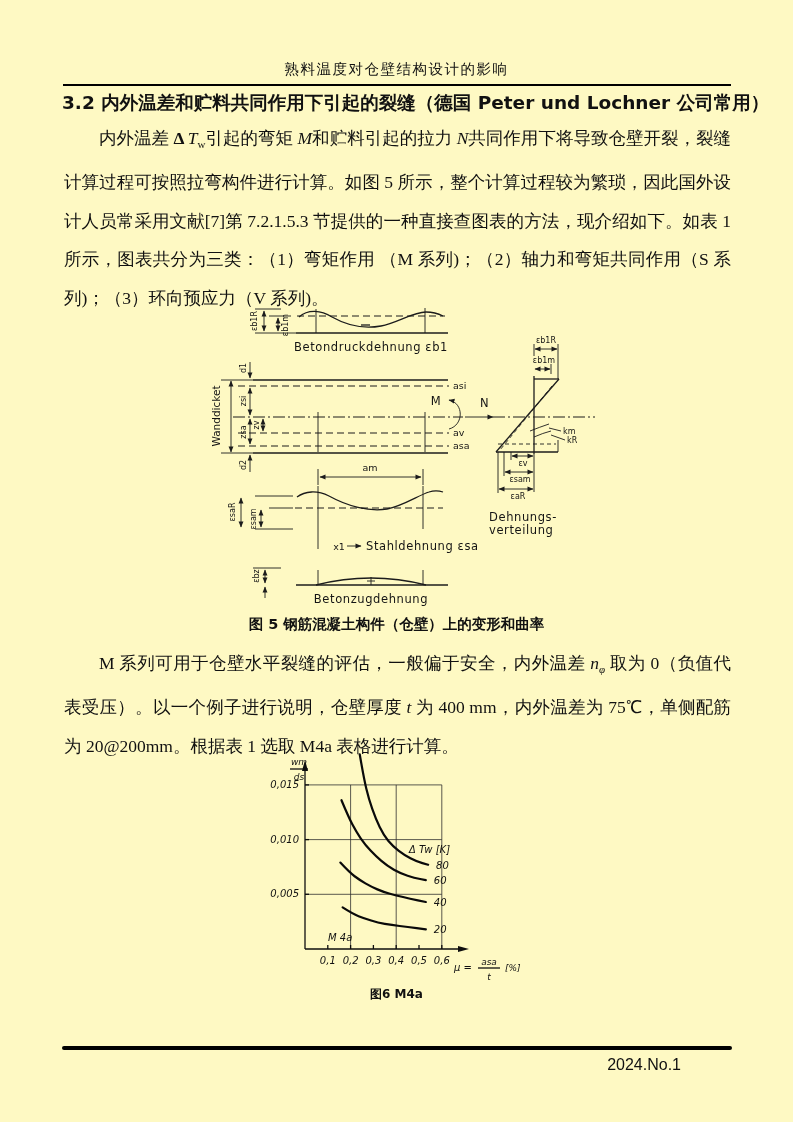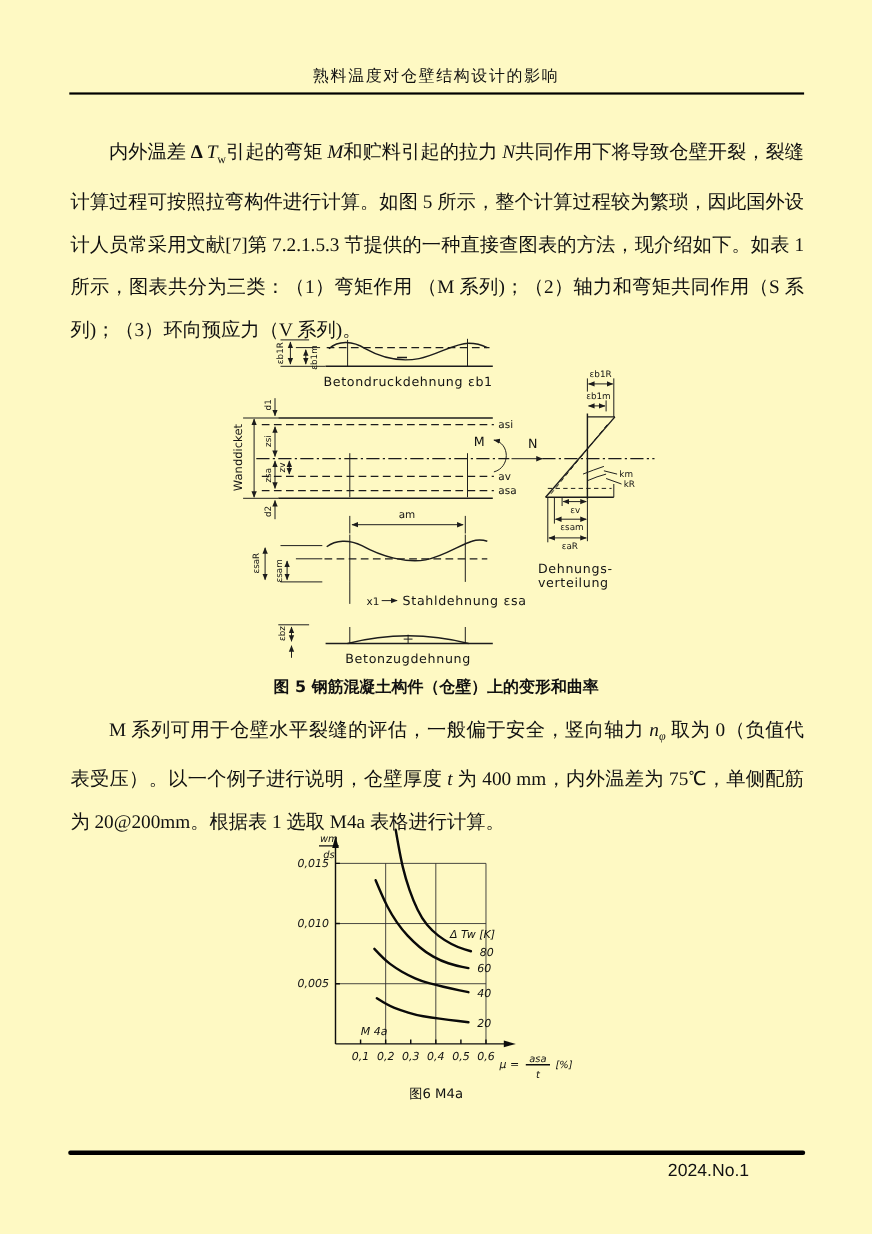--- a/index.html
+++ b/index.html
@@ -21,21 +21,21 @@
 
   .rt-b{font-weight:bold;}
   .rt-i{font-style:italic;}
   .rt-bi{font-weight:bold;font-style:italic;}
   .rt-s{font-size:11px;vertical-align:-4px;}
   .rt-is{font-style:italic;font-size:11px;vertical-align:-4px;}
 
   .fig5-caption{position:absolute;top:615px;left:0;width:100%;text-align:center;
         font-family:"DejaVu Sans",sans-serif;font-weight:bold;font-size:14.5px;}
   .fig6-caption{position:absolute;top:986px;left:0;width:100%;text-align:center;
-        font-family:"DejaVu Sans",sans-serif;font-weight:normal;font-size:12px;}
+        font-family:"DejaVu Sans",sans-serif;font-weight:bold;font-size:12px;}
 
   #fig5{position:absolute;left:193px;top:300px;}
   #chart-wrap{position:absolute;left:262px;top:752px;}
 
   
   .s  {stroke:#1c1c1c;stroke-width:1.3;fill:none;}
   .st {stroke:#1c1c1c;stroke-width:0.9;fill:none;}
   .sd {stroke:#1c1c1c;stroke-width:1.1;fill:none;stroke-dasharray:7 4;}
   .sdd{stroke:#1c1c1c;stroke-width:1.1;fill:none;stroke-dasharray:12 3 2 3;}
   .sdt{stroke:#1c1c1c;stroke-width:0.9;fill:none;stroke-dasharray:4 3;}
@@ -58,20 +58,21 @@
         font-family:Liberation Sans, sans-serif;font-size:16px;}
 </style>
 </head>
 <body>
 
 <div class="page">
 
   <div class="running-header">熟料温度对仓壁结构设计的影响</div>
   <div class="header-rule"></div>
 
+  <h1 class="section-heading">3.2 内外温差和贮料共同作用下引起的裂缝（德国 Peter und Lochner 公司常用）</h1>
 
   <p class="body-par" id="p1"><span>内外温差 </span><span class="rt-b">Δ </span><span class="rt-i">T</span><span class="rt-s">w</span><span>引起的弯矩 </span><span class="rt-i">M</span><span>和贮料引起的拉力 </span><span class="rt-i">N</span><span>共同作用下将导致仓壁开裂，裂缝计算过程可按照拉弯构件进行计算。如图 5 所示，整个计算过程较为繁琐，因此国外设计人员常采用文献[7]第 7.2.1.5.3 节提供的一种直接查图表的方法，现介绍如下。如表 1 所示，图表共分为三类：（1）弯矩作用 （M 系列)；（2）轴力和弯矩共同作用（S 系列)；（3）环向预应力（V 系列)。</span></p>
 
   <svg id="fig5" width="420" height="320" viewBox="0 0 420 320">
     <defs>
       <marker id="arr" viewBox="0 0 8 8" refX="7" refY="4" markerWidth="7" markerHeight="7" orient="auto-start-reverse">
         <path d="M0,0.9 L7.6,4 L0,7.1 z" fill="#1c1c1c"></path>
       </marker>
     </defs>
 
@@ -202,21 +203,21 @@
       <line class="st" x1="306" y1="189" x2="340" y2="189" marker-start="url(#arr)" marker-end="url(#arr)"></line>
       <text class="f8" x="325" y="199" text-anchor="middle">εaR</text>
 
       <text class="f11" x="296" y="221">Dehnungs-</text>
       <text class="f11" x="296" y="234">verteilung</text>
     </g>
   </svg>
 
   <div class="fig5-caption">图 5 钢筋混凝土构件（仓壁）上的变形和曲率</div>
 
-  <p class="body-par" id="p2"><span>M 系列可用于仓壁水平裂缝的评估，一般偏于安全，竖向轴力 </span><span class="rt-i">n</span><span class="rt-is">φ</span><span> 取为 0（负值代表受压）。以一个例子进行说明，仓壁厚度 </span><span class="rt-i">t</span><span> 为 400 mm，内外温差为 75℃，单侧配筋为  20@200mm。根据表 1 选取 M4a 表格进行计算。</span></p>
+  <p class="body-par" id="p2"><span>M 系列可用于仓壁水平裂缝的评估，一般偏于安全，内外温差 </span><span class="rt-i">n</span><span class="rt-is">φ</span><span> 取为 0（负值代表受压）。以一个例子进行说明，仓壁厚度 </span><span class="rt-i">t</span><span> 为 400 mm，内外温差为 75℃，单侧配筋为  20@200mm。根据表 1 选取 M4a 表格进行计算。</span></p>
 
   <div id="chart-wrap">
     <svg id="m4a-chart" width="270" height="232" viewBox="0 0 270 232">
         <line x1="88.6" y1="32.900000000000006" x2="88.6" y2="197" class="cg"></line>
         <line x1="134.2" y1="32.900000000000006" x2="134.2" y2="197" class="cg"></line>
         <line x1="179.79999999999998" y1="32.900000000000006" x2="179.79999999999998" y2="197" class="cg"></line>
         <line x1="43" y1="142.3" x2="179.79999999999998" y2="142.3" class="cg"></line>
         <line x1="43" y1="87.6" x2="179.79999999999998" y2="87.6" class="cg"></line>
         <line x1="43" y1="32.900000000000006" x2="179.79999999999998" y2="32.900000000000006" class="cg"></line>
         <line x1="43" y1="197" x2="43" y2="16" class="cax"></line>

